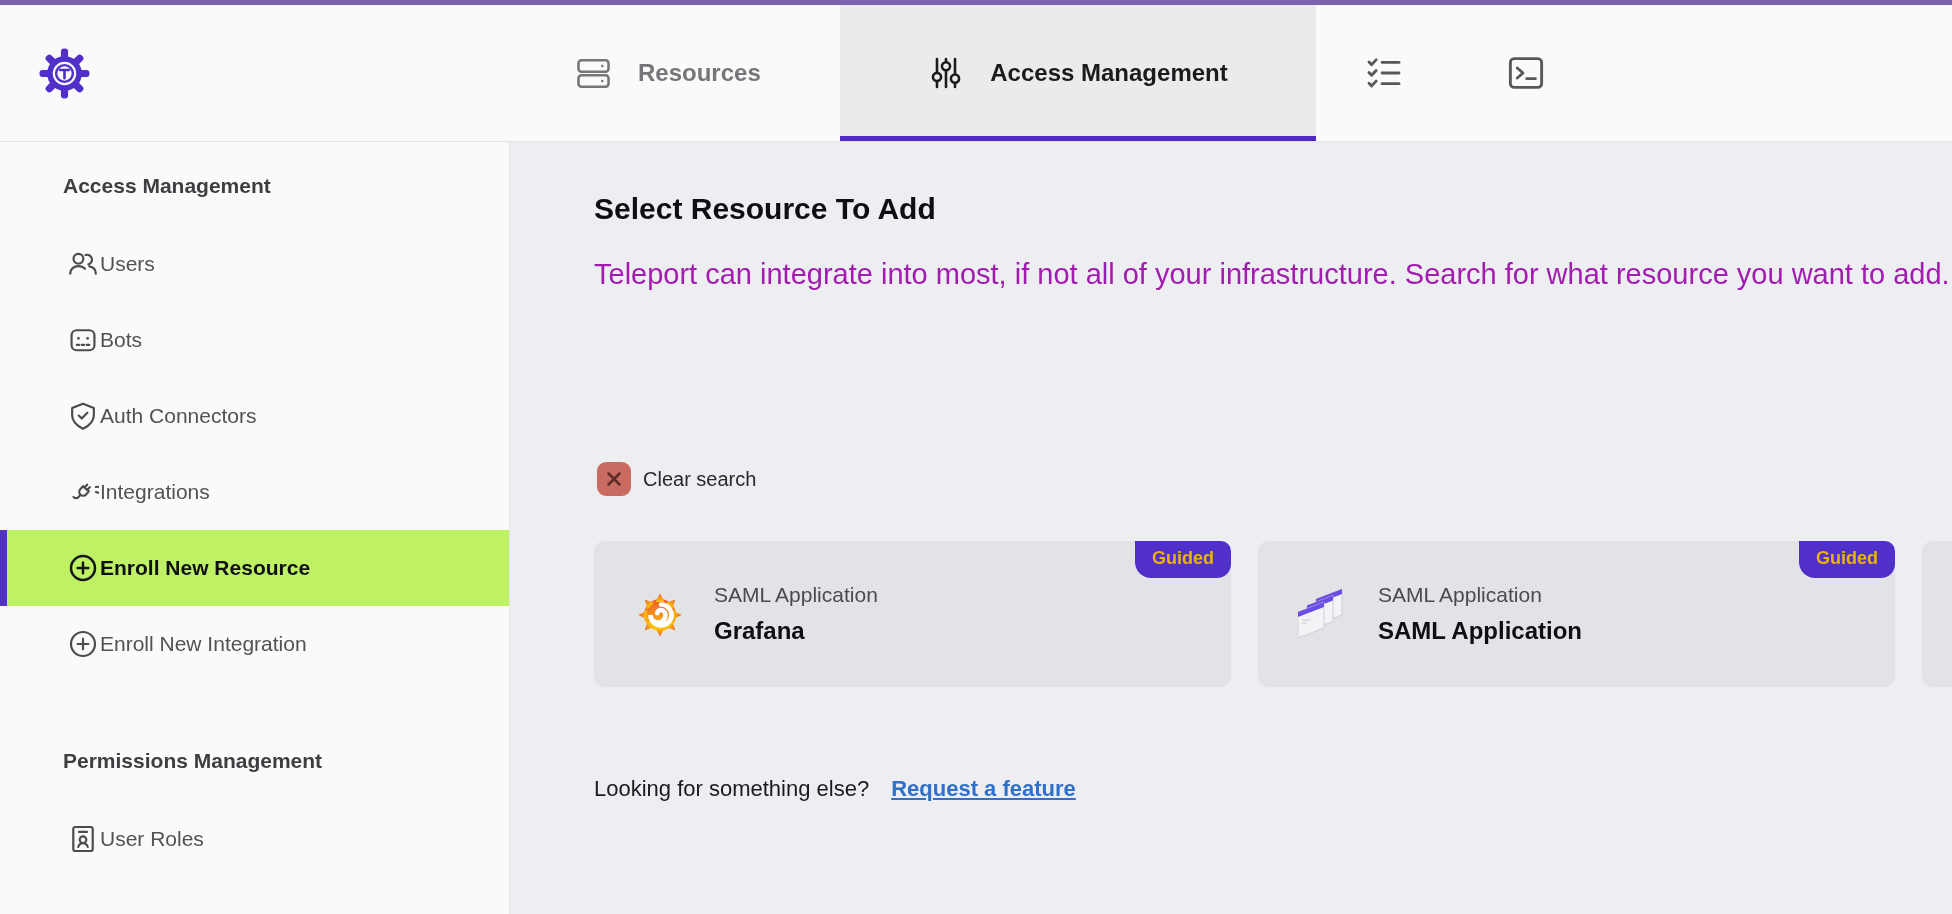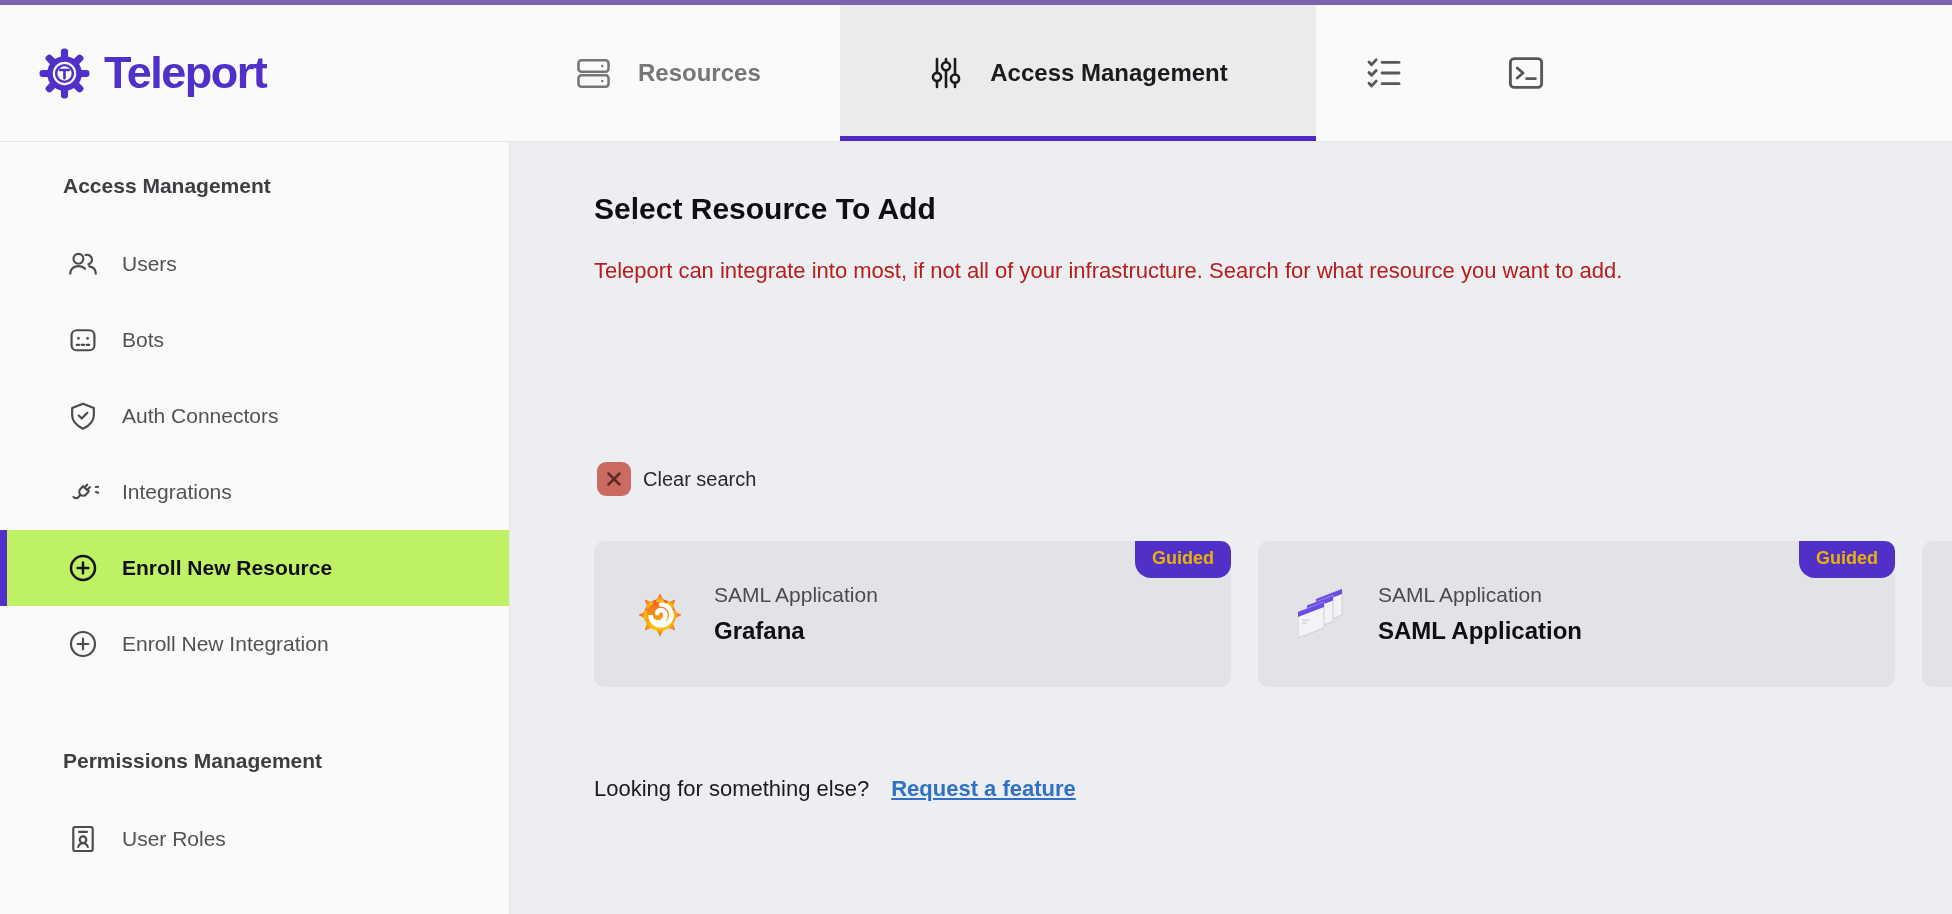--- a/index.html
+++ b/index.html
@@ -24,29 +24,29 @@
   .icon-btn { position:absolute; top:50%; transform:translateY(-50%); color:#58585B; cursor:pointer; display:flex; }
   .btn-checklist { left:1364px; }
   .btn-terminal { left:1506px; }
   
   aside {
     position:absolute; left:0; top:142px; bottom:0; width:510px;
     background:#FAFAFA; border-right:1px solid #E2E2E5;
   }
   .side-heading { margin:24px 0 20px 63px; height:40px; line-height:40px; font-size:21px; font-weight:700; color:#3E3E42; }
   .side-heading.second { margin-top:59px; }
-  .side-item { position:relative; height:76px; display:flex; align-items:center; padding-left:66px; gap:22px; font-size:21px; color:#525256; cursor:pointer; }
+  .side-item { position:relative; height:76px; display:flex; align-items:center; padding-left:66px; font-size:21px; color:#525256; cursor:pointer; }
   .side-item .icn { width:34px; height:34px; display:flex; align-items:center; justify-content:center; color:#4C4C50; flex:none; }
   .side-item.active { background:#bef264; font-weight:700; color:#101013; }
   .side-item.active .icn { color:#16161a; }
   .side-item.active::before { content:""; position:absolute; left:0; top:0; bottom:0; width:7px; background:#512FC9; }
   
   main { position:absolute; left:511px; top:142px; right:0; bottom:0; }
   .page-title { position:absolute; left:83px; top:50px; margin:0; font-size:30px; font-weight:700; color:#0F0F11; }
-  .page-subtitle { position:absolute; left:83px; top:116px; font-size:22px; color:#b91c1c; }
+  .page-subtitle { position:absolute; left:83px; top:116px; font-size:29px; color:#a21caf; }
   .search-box {
     position:absolute; left:83px; top:219px; width:1197px; height:80px;
     border:2px solid #C7C9CF; border-radius:44px; background:#EFF0F3;
     display:flex; align-items:center; padding-left:42px;
     font-size:22px; font-weight:600; color:#232326; cursor:text;
   }
   .caret { width:2px; height:34px; background:#232326; margin-left:3px; animation:blink 1.1s steps(1) infinite; }
   @keyframes blink { 50% { opacity:0; } }
   .clear-row { position:absolute; left:86px; top:320px; display:flex; align-items:center; gap:12px; cursor:pointer; }
   .clear-x { width:34px; height:34px; background:#C96B61; border-radius:9px; display:flex; align-items:center; justify-content:center; flex:none; }
@@ -89,21 +89,20 @@
             <rect x="22.5" y="1.5" width="7" height="11" rx="3" transform="rotate(225 26 26)"></rect>
             <rect x="22.5" y="1.5" width="7" height="11" rx="3" transform="rotate(270 26 26)"></rect>
             <rect x="22.5" y="1.5" width="7" height="11" rx="3" transform="rotate(315 26 26)"></rect>
           </g>
         </g>
         <circle cx="26" cy="26" r="11.5" fill="#FAFAFA"></circle>
         <circle cx="26" cy="26" r="8.2" fill="none" stroke="#512FC9" stroke-width="2.4"></circle>
         <path d="M21.8 22.6h8.4M26 22.6v8" fill="none" stroke="#512FC9" stroke-width="2.6" stroke-linecap="round"></path>
       </svg>
     </span>
-    <span class="logo-text">Teleport</span>
   </div>
 
   <div class="tab tab-resources">
     <span>
       <svg width="37" height="37" viewBox="0 0 32 32" fill="none" stroke="currentColor" stroke-width="2.2" stroke-linecap="round" stroke-linejoin="round">
         <rect x="3" y="4.5" width="26" height="10" rx="2.6"></rect>
         <rect x="3" y="17.5" width="26" height="10" rx="2.6"></rect>
         <circle cx="23.6" cy="9.5" r="1.1" fill="currentColor" stroke="none"></circle>
         <circle cx="23.6" cy="22.5" r="1.1" fill="currentColor" stroke="none"></circle>
       </svg>

